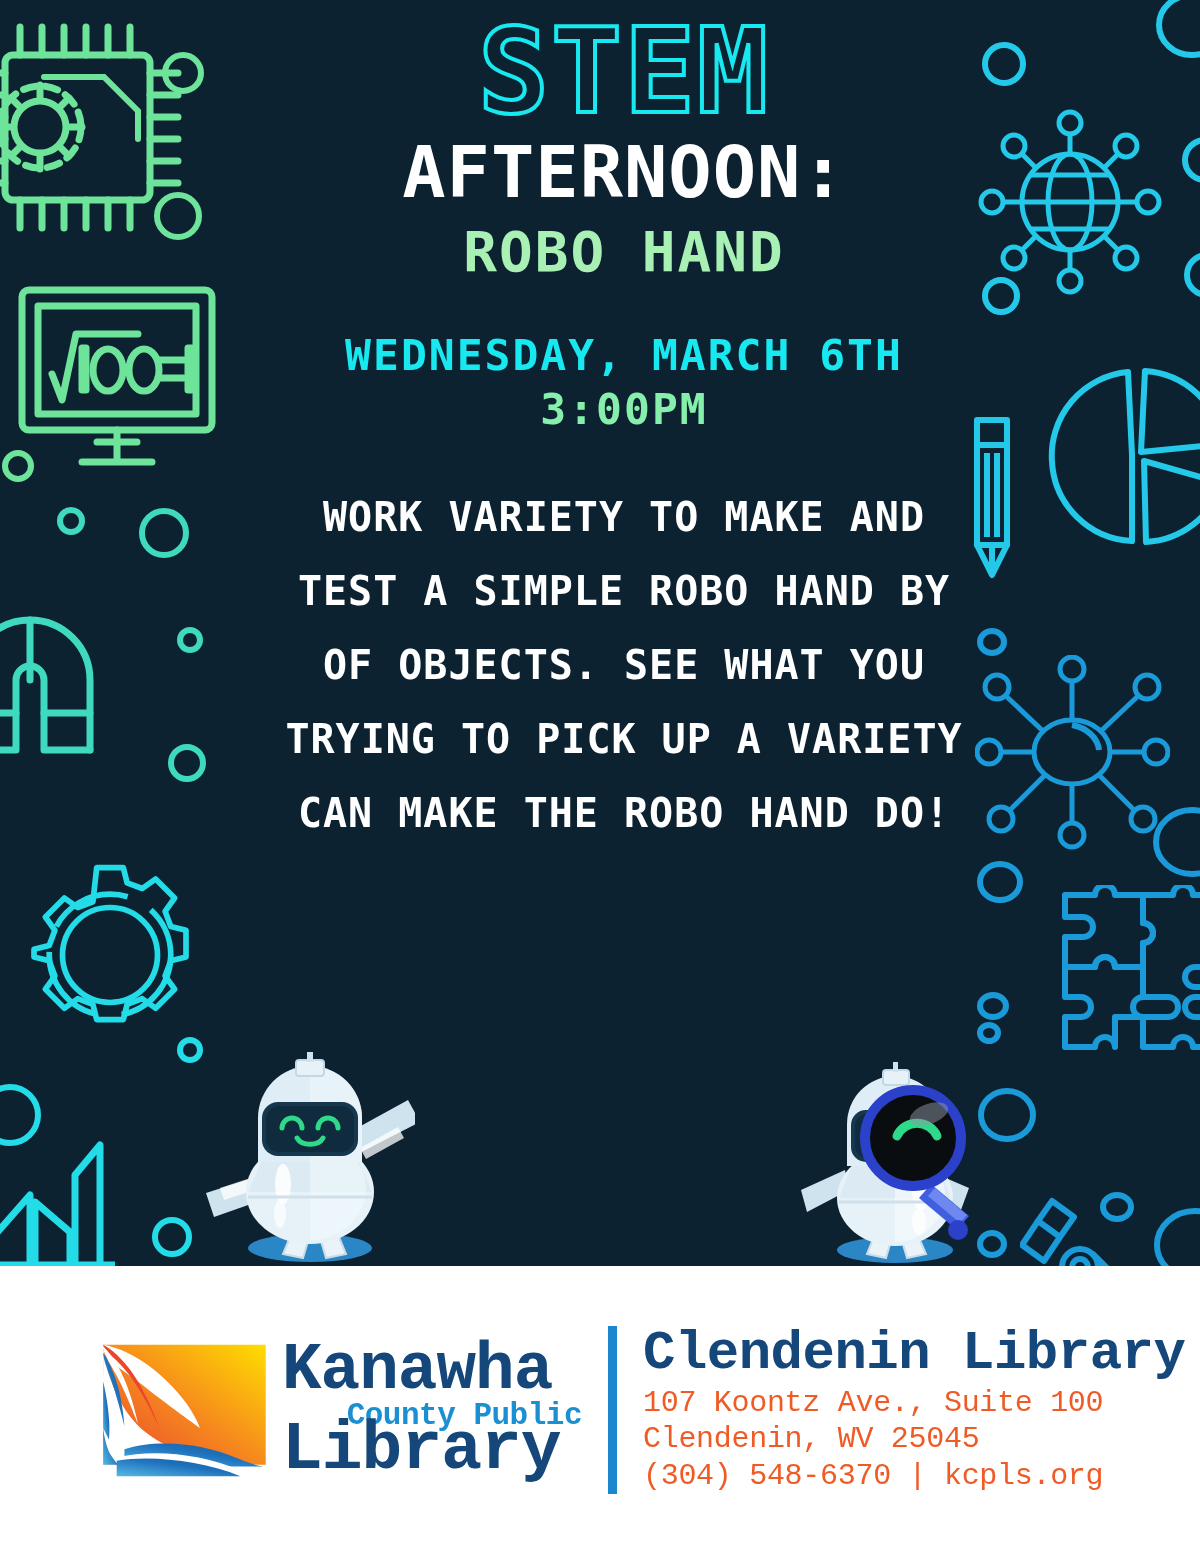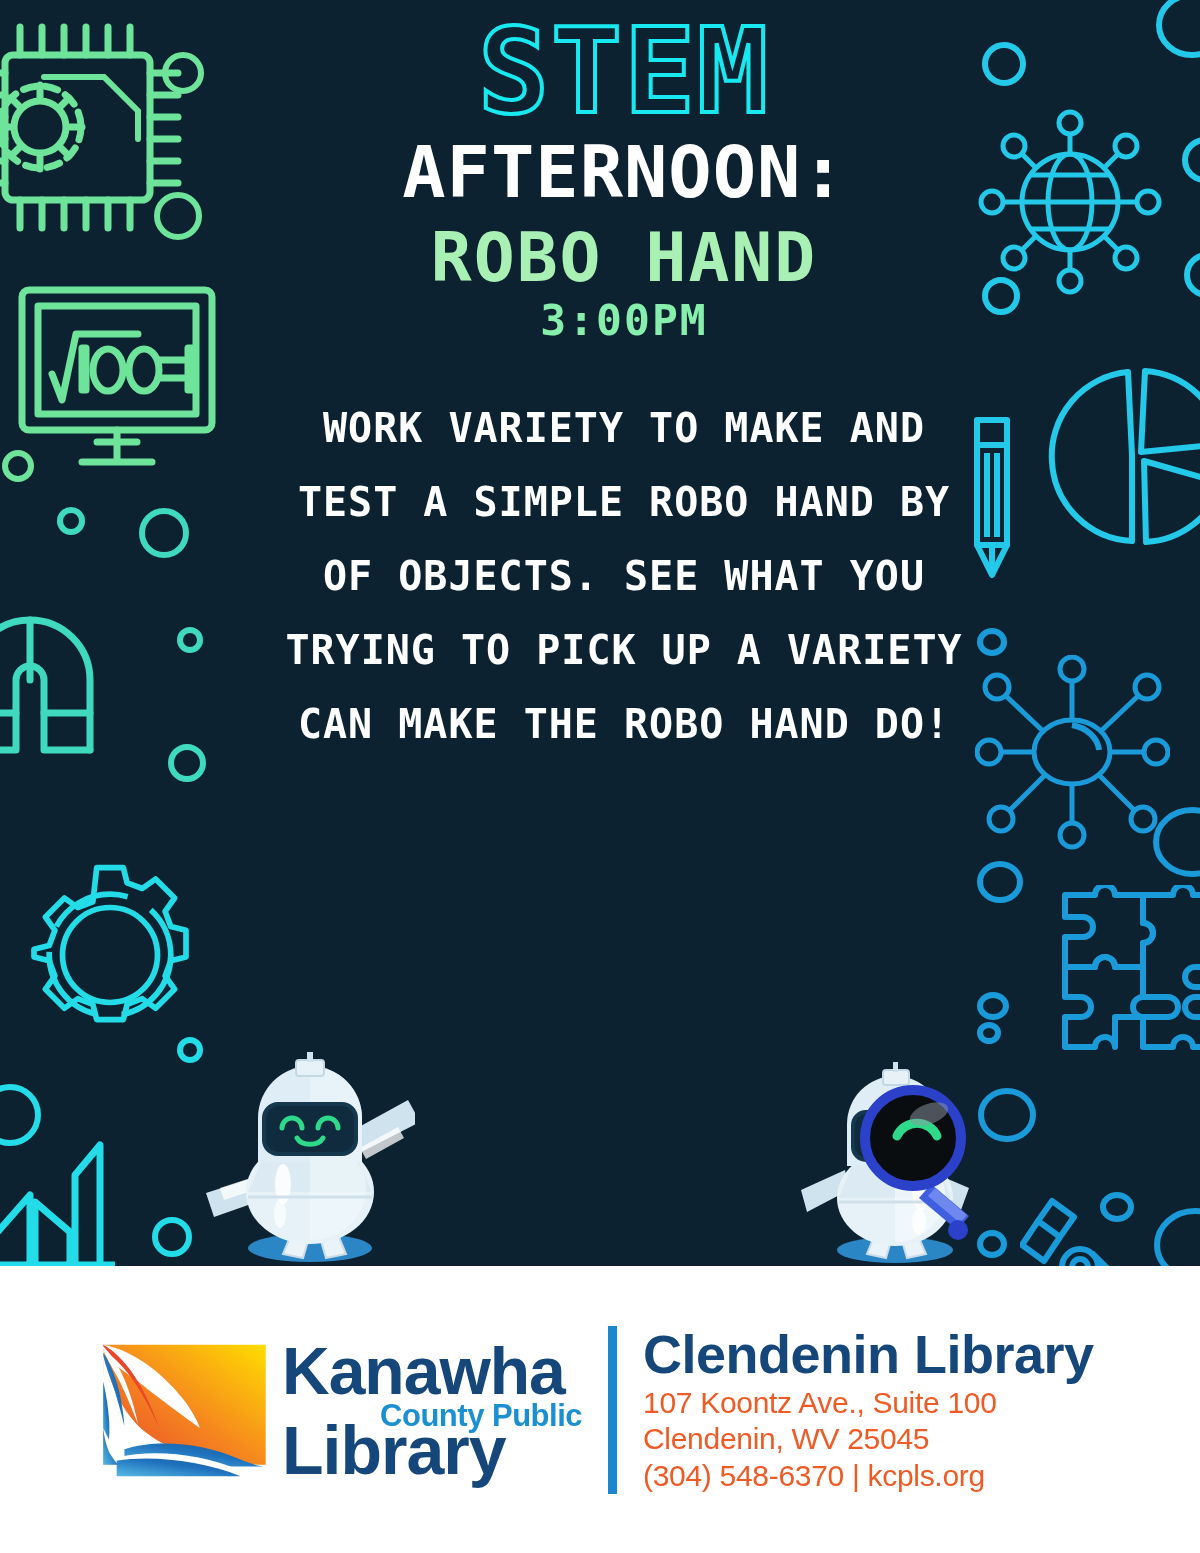--- a/index.html
+++ b/index.html
@@ -36,21 +36,21 @@
     text-align:center;
   }
   .title-afternoon{
     font-size:72px;line-height:1.02;font-weight:bold;
     letter-spacing:1px;
     color:#ffffff;
     margin-top:6px;
     text-align:center;
   }
   .title-robohand{
-    font-size:68px;line-height:1.02;font-weight:bold;
+    font-size:56px;line-height:1.02;font-weight:bold;
     letter-spacing:2px;
     color:#a9f0b5;
     margin-top:14px;
     text-align:left;
   }
 
   
   .date-line{
     font-size:43px;font-weight:bold;letter-spacing:2px;
     color:#18e8f0;margin-top:48px;text-align:center;line-height:1.25;
@@ -77,21 +77,21 @@
 
   
   .robot{position:absolute;z-index:6;}
   .robot-left{left:200px;top:1052px;}
   .robot-right{left:795px;top:1062px;}
 
   
   .footer{
     position:absolute;left:0;top:1266px;width:1200px;height:287px;
     background:#ffffff;display:flex;align-items:center;
-    font-family:Liberation Sans, sans-serif;
+    font-family:Liberation Mono, monospace;
   }
   .logo-wrap{display:flex;align-items:center;margin-left:95px;}
   .logo-mark{width:175px;height:150px;flex:0 0 auto;}
   .logo-type{margin-left:12px;position:relative;width:300px;height:152px;}
   .logo-kanawha{
     position:absolute;left:0;top:4px;
     font-size:66px;font-weight:bold;color:#15477a;
     letter-spacing:-1px;line-height:1;
   }
   .logo-county{
@@ -310,20 +310,21 @@
           <circle cx="18" cy="18" r="13" fill="none" stroke="#6ee39a" stroke-width="6"></circle>
         </svg>
     </div>
   </div>
 
   <div class="content">
     <div class="title-stem">STEM</div>
     <div class="title-afternoon">AFTERNOON:</div>
     <div class="title-robohand">ROBO HAND</div>
 
+    <div class="date-line">WEDNESDAY, MARCH 6TH</div>
     <div class="time-line">3:00PM</div>
 
     <div class="body-text">
       <div>WORK VARIETY TO MAKE AND</div>
       <div>TEST A SIMPLE ROBO HAND BY</div>
       <div>OF OBJECTS. SEE WHAT YOU</div>
       <div>TRYING TO PICK UP A VARIETY</div>
       <div>CAN MAKE THE ROBO HAND DO!</div>
     </div>
 

